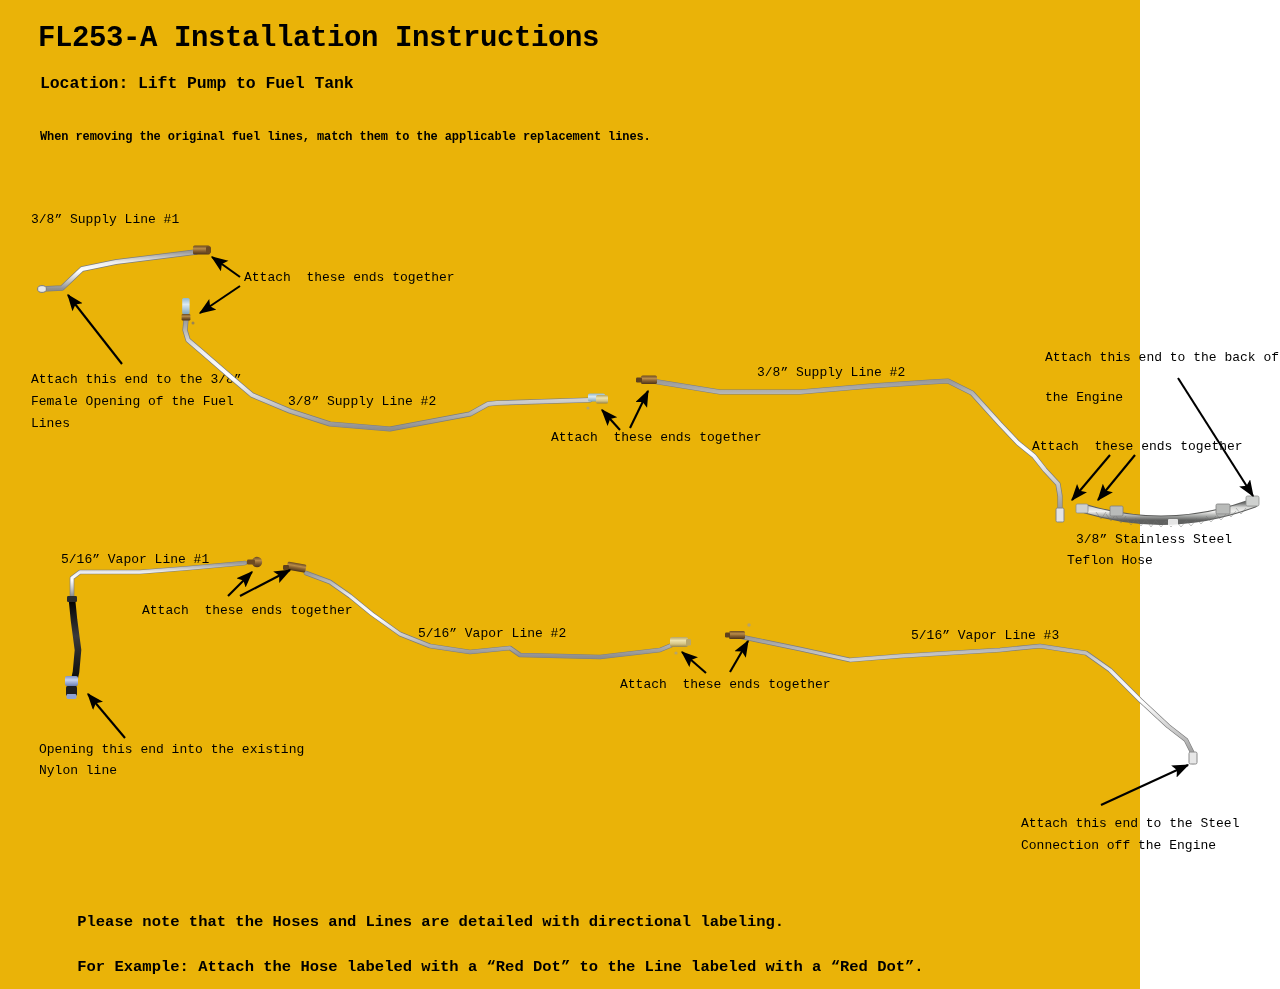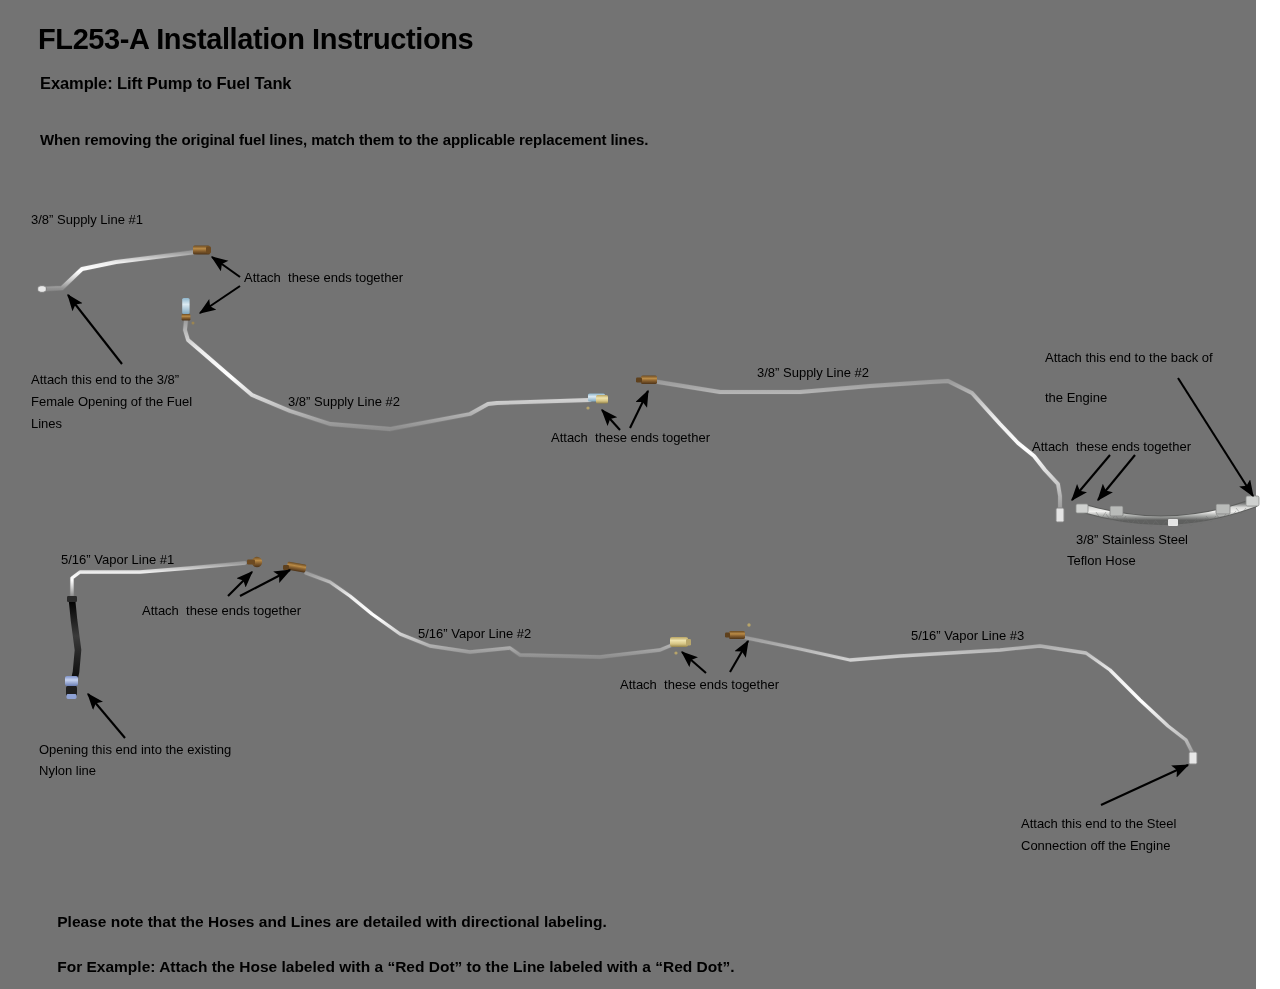--- a/index.html
+++ b/index.html
@@ -12,23 +12,24 @@
     width: 1280px;
     height: 989px;
     position: relative;
     font-family: "Liberation Sans", sans-serif;
     color: #000000;
     overflow: hidden;
   }
   #sheet {
     position: absolute;
     left: 0; top: 0;
-    width: 1256px;
+    width: 1140px;
     height: 989px;
-    background: #737373;
+    background: #eab308;
+    font-family: Liberation Mono, monospace;
   }
   
   .txt {
     position: absolute;
     white-space: pre;
     line-height: 1.33;
     letter-spacing: -0.1px;
   }
   #doc-title {
     left: 38px;
@@ -39,21 +40,21 @@
   }
   #doc-location {
     left: 40px;
     top: 73px;
     font-size: 16.5px;
     font-weight: bold;
   }
   #doc-intro {
     left: 40px;
     top: 130px;
-    font-size: 15px;
+    font-size: 12px;
     font-weight: bold;
   }
   .lbl {
     position: absolute;
     white-space: pre;
     font-size: 13px;
     line-height: 1.4;
   }
   .note {
     position: absolute;
@@ -73,21 +74,21 @@
     pointer-events: none;
   }
 </style>
 </head>
 <body>
 
 <div id="sheet">
 
   <div class="txt" id="doc-title">FL253-A Installation Instructions</div>
 
-  <div class="txt" id="doc-location">Example: Lift Pump to Fuel Tank</div>
+  <div class="txt" id="doc-location">Location: Lift Pump to Fuel Tank</div>
 
   <div class="txt" id="doc-intro">When removing the original fuel lines, match them to the applicable replacement lines.</div>
 
   <div class="lbl" style="left:31px; top:211px;">3/8” Supply Line #1</div>
 
   <div class="lbl" style="left:288px; top:393px;">3/8” Supply Line #2</div>
 
   <div class="lbl" style="left:757px; top:364px;">3/8” Supply Line #2</div>
 
   <div class="lbl" style="left:1076px; top:531px;">3/8” Stainless Steel</div>

